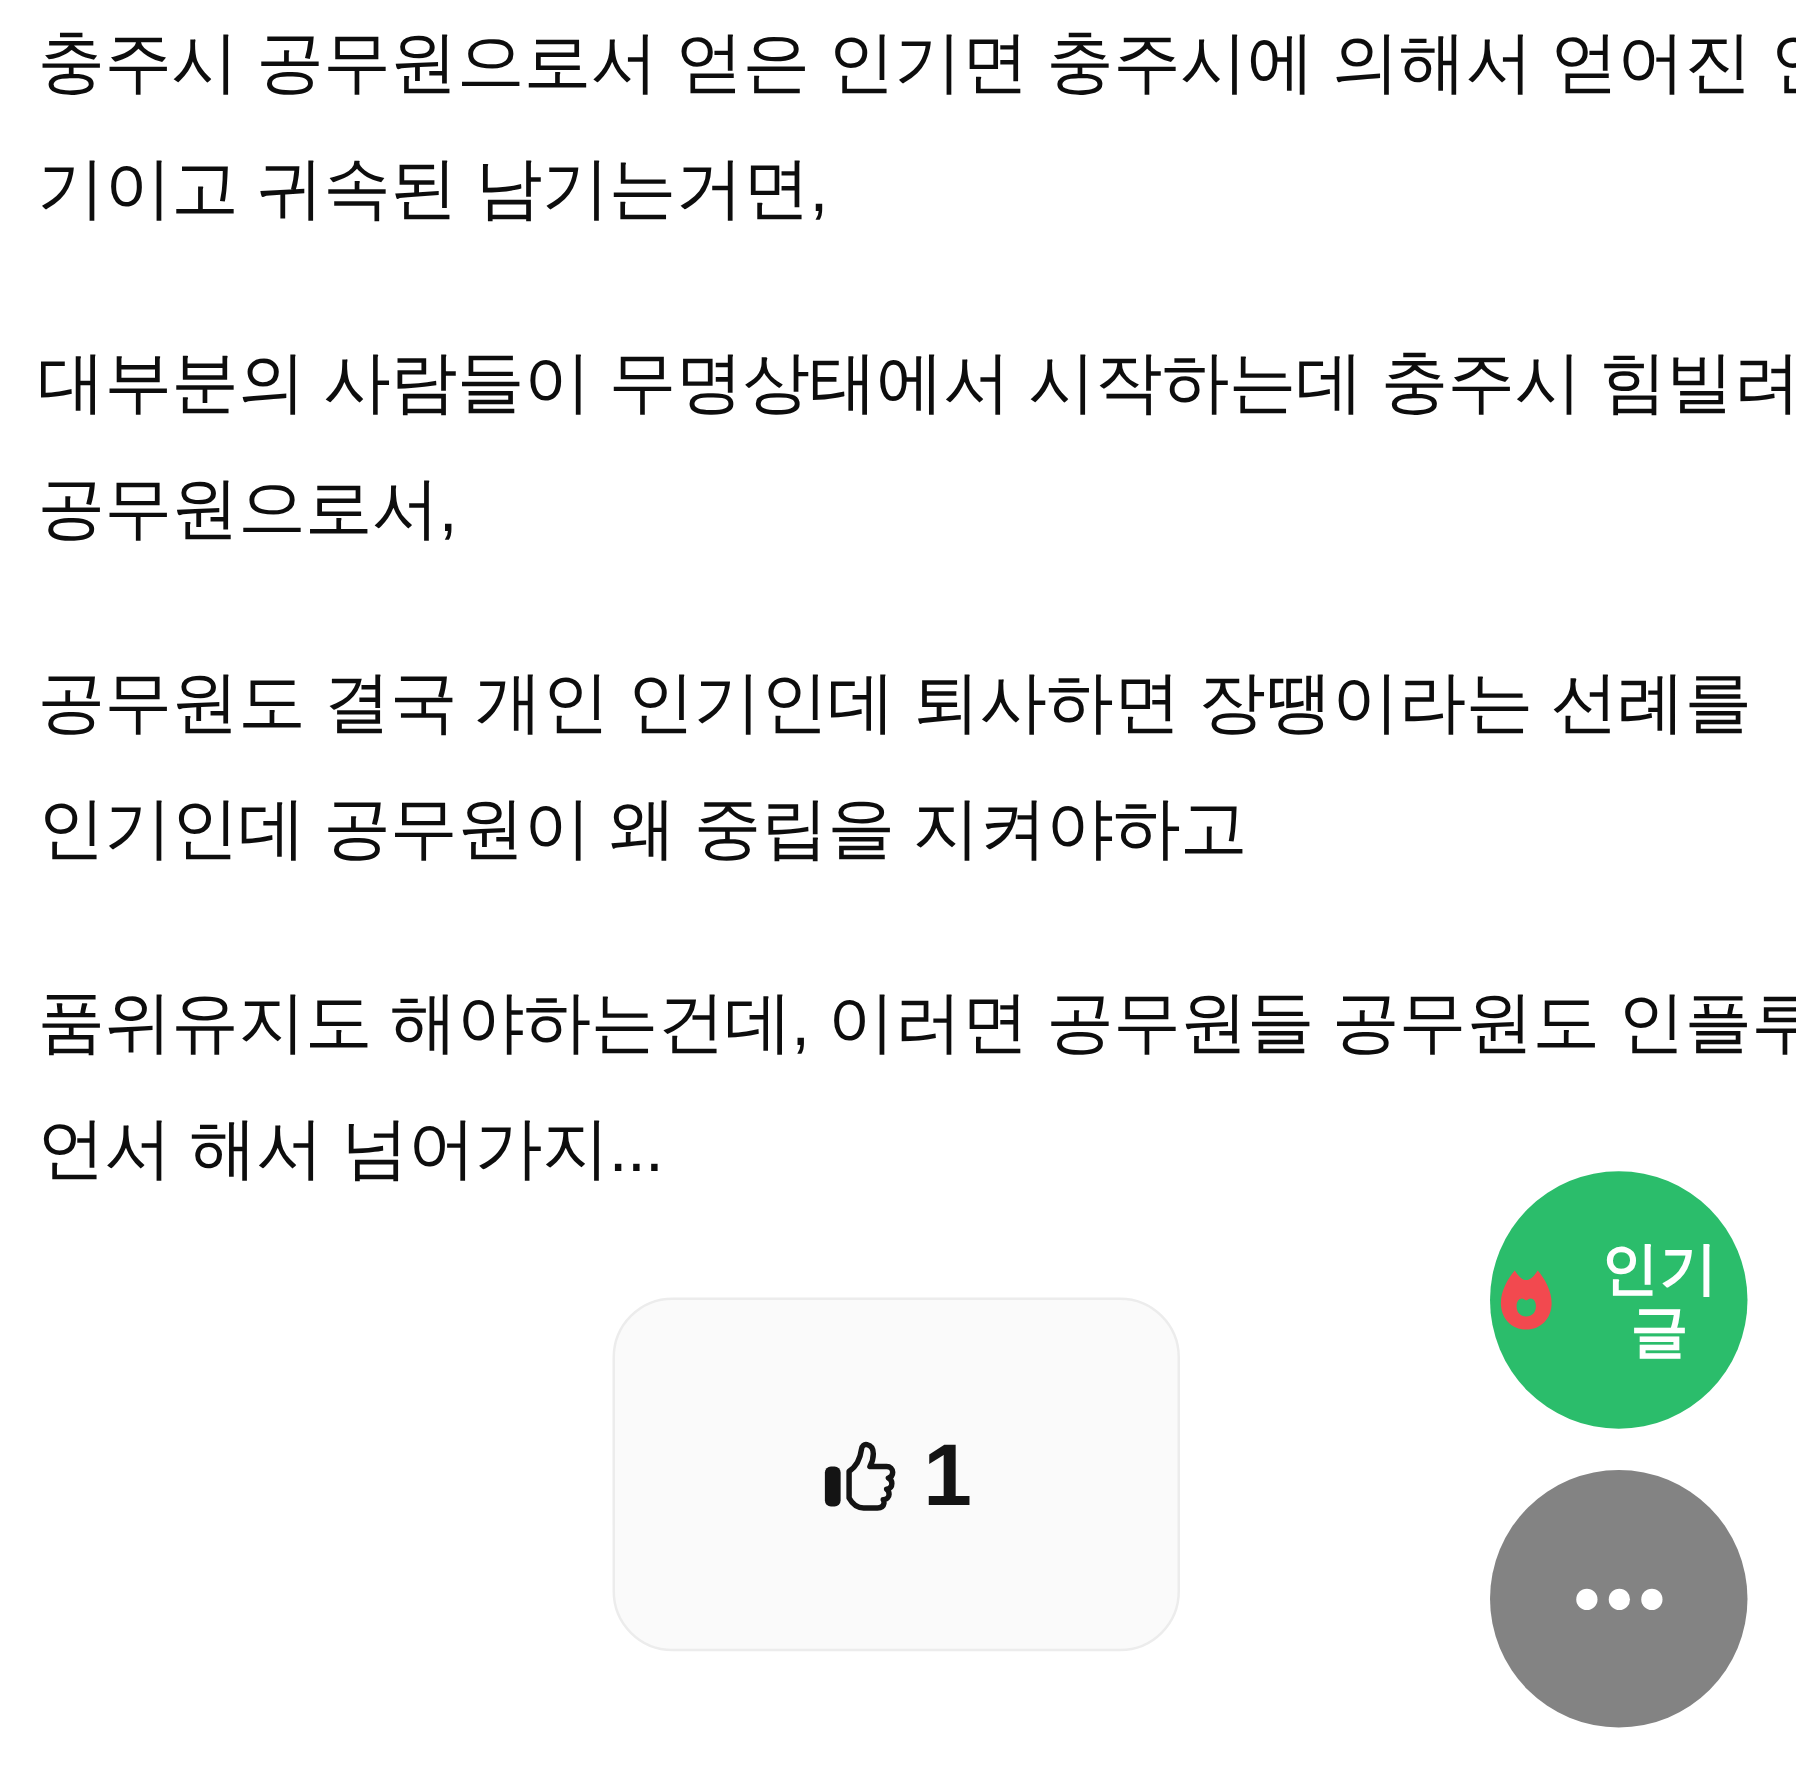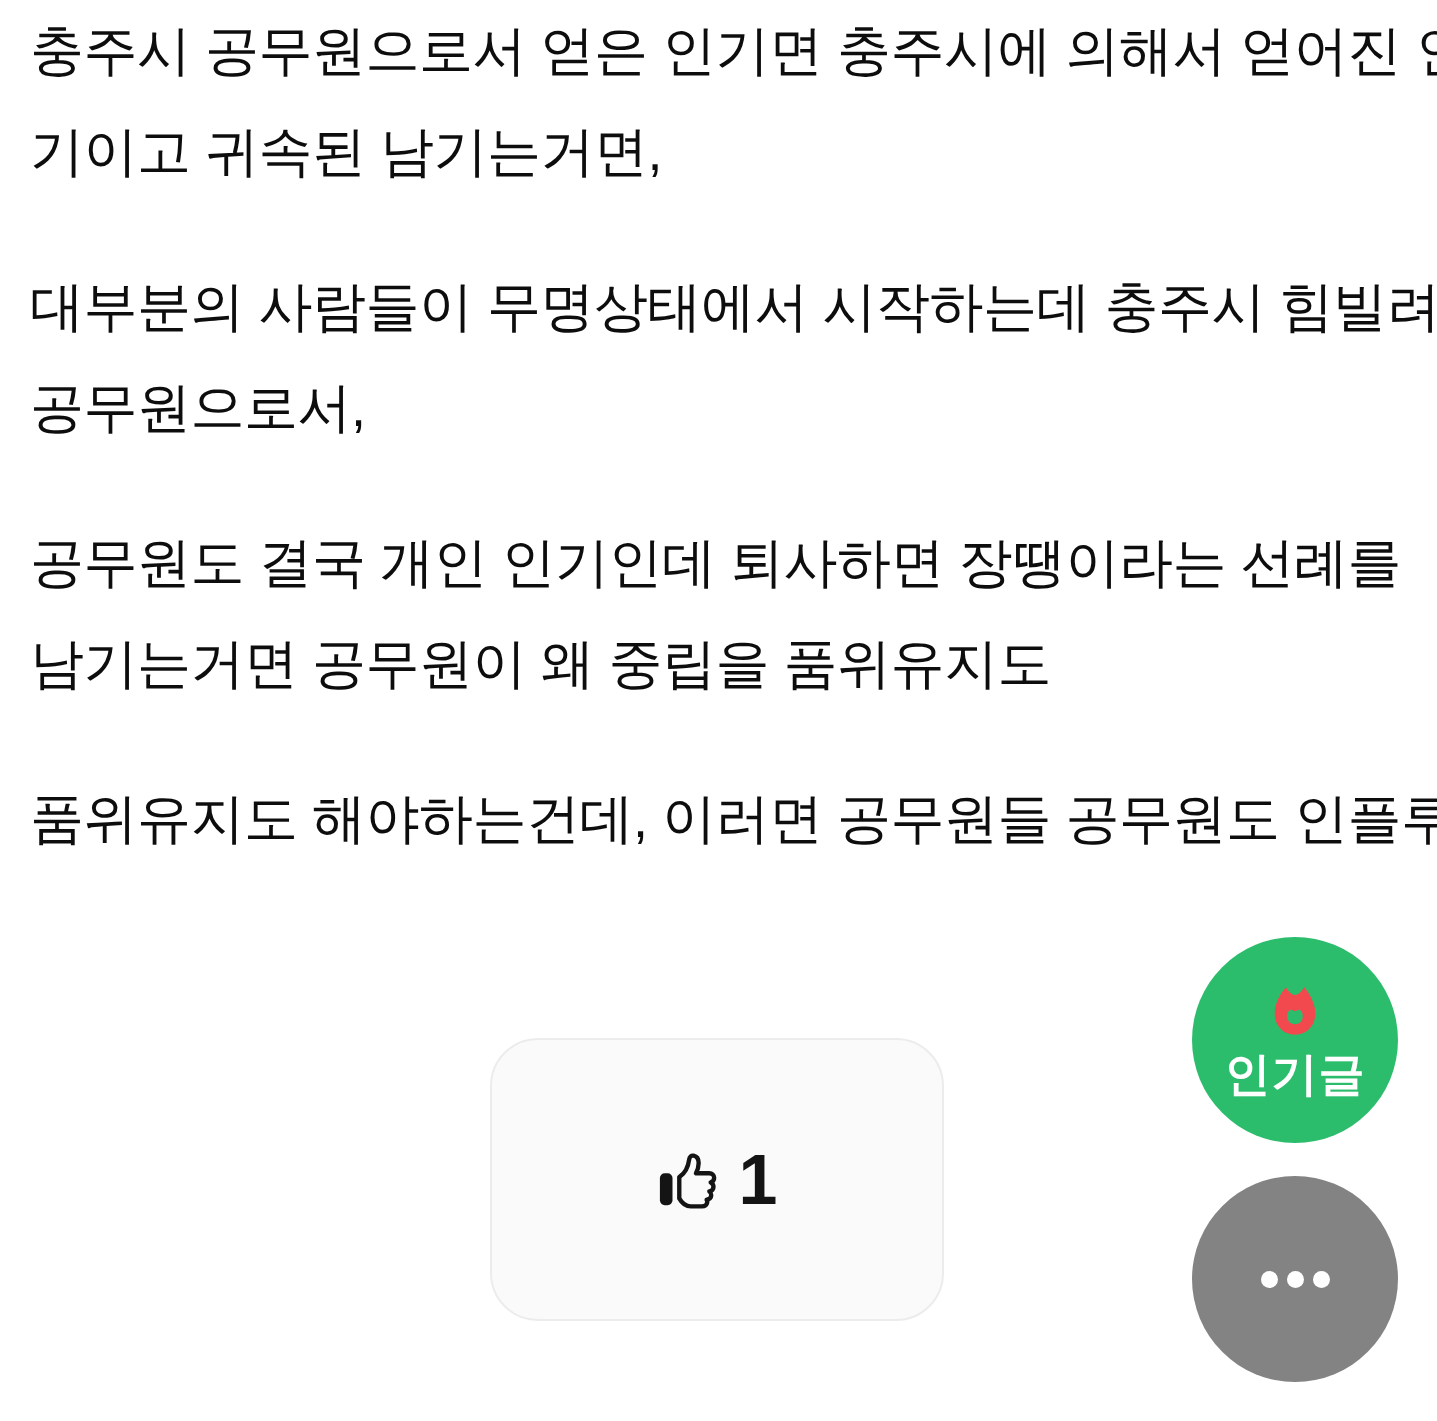--- a/index.html
+++ b/index.html
@@ -58,21 +58,20 @@
     border: none;
     display: flex;
     align-items: center;
     justify-content: center;
     padding: 0;
     cursor: pointer;
   }
   .popular-badge {
     left: 1192px; top: 937px;
     background: #2bbd6b;
-    flex-direction: column;
     gap: 8px;
   }
   .flame-icon svg { width: 58px; height: 60px; display: block; }
   .popular-badge-label {
     color: #ffffff;
     font-size: 46px;
     font-weight: 700;
     letter-spacing: 1px;
     line-height: 1.1;
   }
@@ -94,24 +93,25 @@
   <p class="para">
     <span class="line">충주시 공무원으로서 얻은 인기면 충주시에 의해서 얻어진 인</span>
     <span class="line">기이고 귀속된 남기는거면,</span>
   </p>
   <p class="para">
     <span class="line">대부분의 사람들이 무명상태에서 시작하는데 충주시 힘빌려서</span>
     <span class="line">공무원으로서,</span>
   </p>
   <p class="para">
     <span class="line">공무원도 결국 개인 인기인데 퇴사하면 장땡이라는 선례를</span>
-    <span class="line">남기는거면 공무원이 왜 중립을 품위유지도</span>
+    <span class="line">인기인데 공무원이 왜 중립을 지켜야하고</span>
   </p>
   <p class="para">
     <span class="line">품위유지도 해야하는건데, 이러면 공무원들 공무원도 인플루</span>
+    <span class="line">언서 해서 넘어가지...</span>
   </p>
 </div>
 
 <button class="like-button">
   <span class="thumb-icon">
     <svg viewBox="0 0 64 64" xmlns="http://www.w3.org/2000/svg">
       <rect x="3" y="25" width="13" height="33" rx="5" fill="#141414"></rect>
       <path d="M23 51 V29 C29 25 32.2 18.6 33.2 10.8 C33.5 8 35.4 6.4 37.8 6.9 C41 7.6 43 10.4 43 14.4 C43 18.2 42 21.6 40.2 25 H54 C56.9 25 59 27.1 59 29.8 C59 32.2 57.6 33.9 55.4 34.5 C57.2 35.3 58.3 36.9 58.3 39 C58.3 41.6 56.6 43.3 54 43.8 C55.3 44.7 56 46.1 56 47.8 C56 50.4 54 52.2 51.2 52.4 C51.8 53.3 52 54.3 51.8 55.4 C51.4 57.8 49.3 59.2 46.4 59.2 H35 C30 59.2 26 56.5 23 51 Z" fill="none" stroke="#141414" stroke-width="4.5" stroke-linejoin="round" stroke-linecap="round"></path>
     </svg>
   </span>

